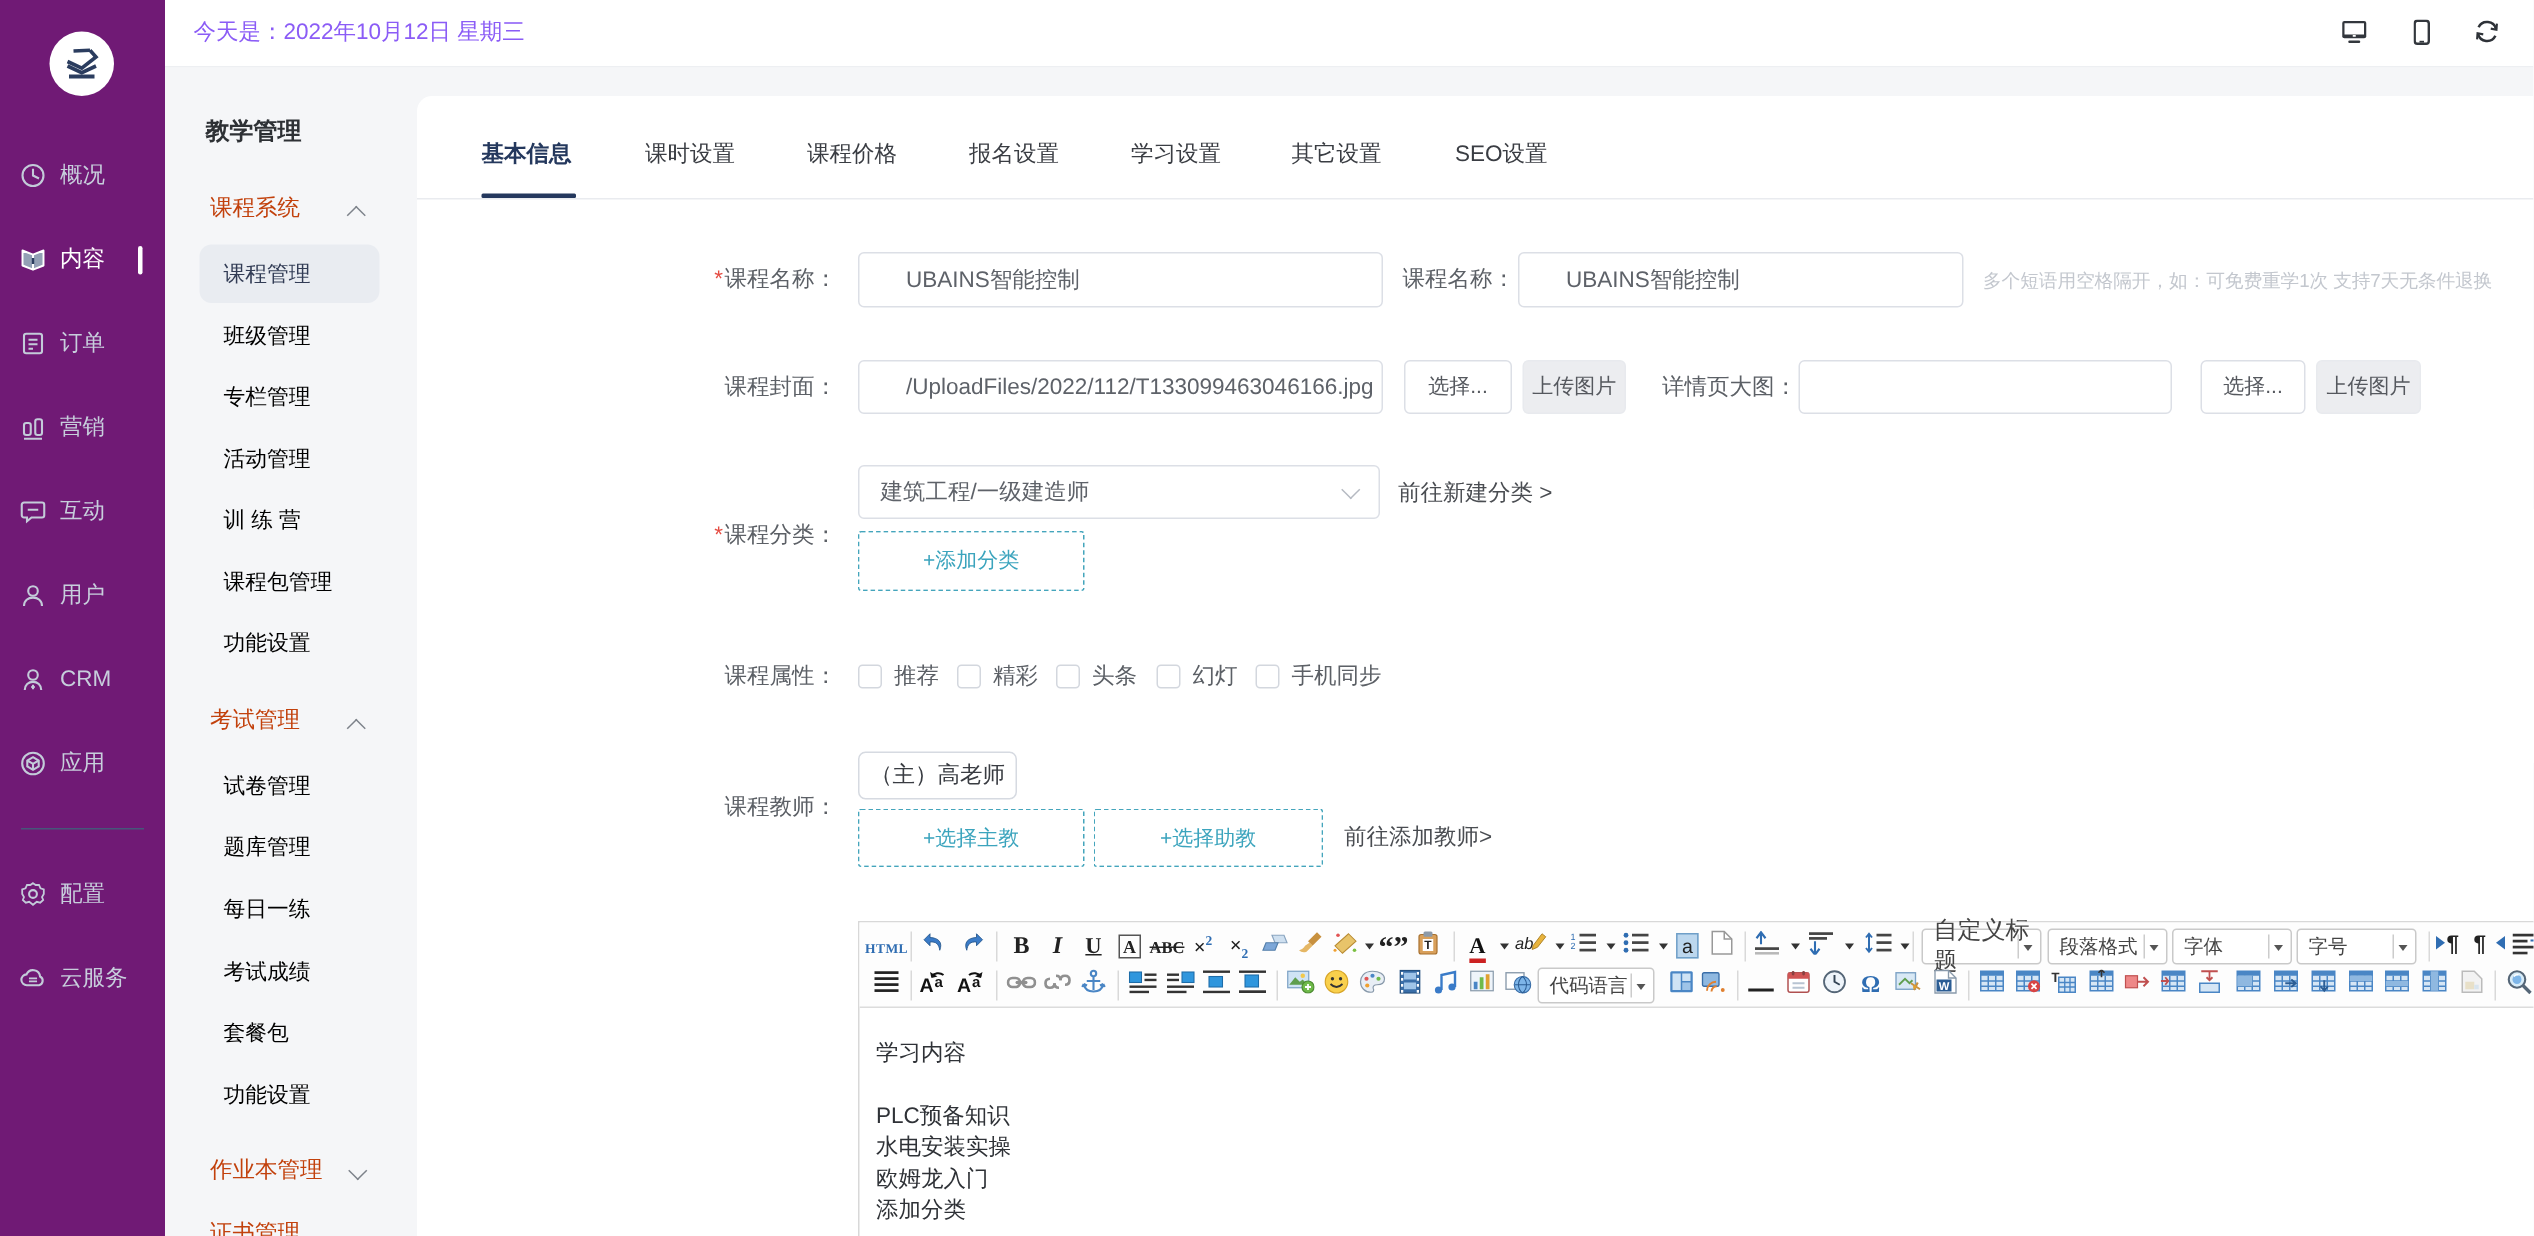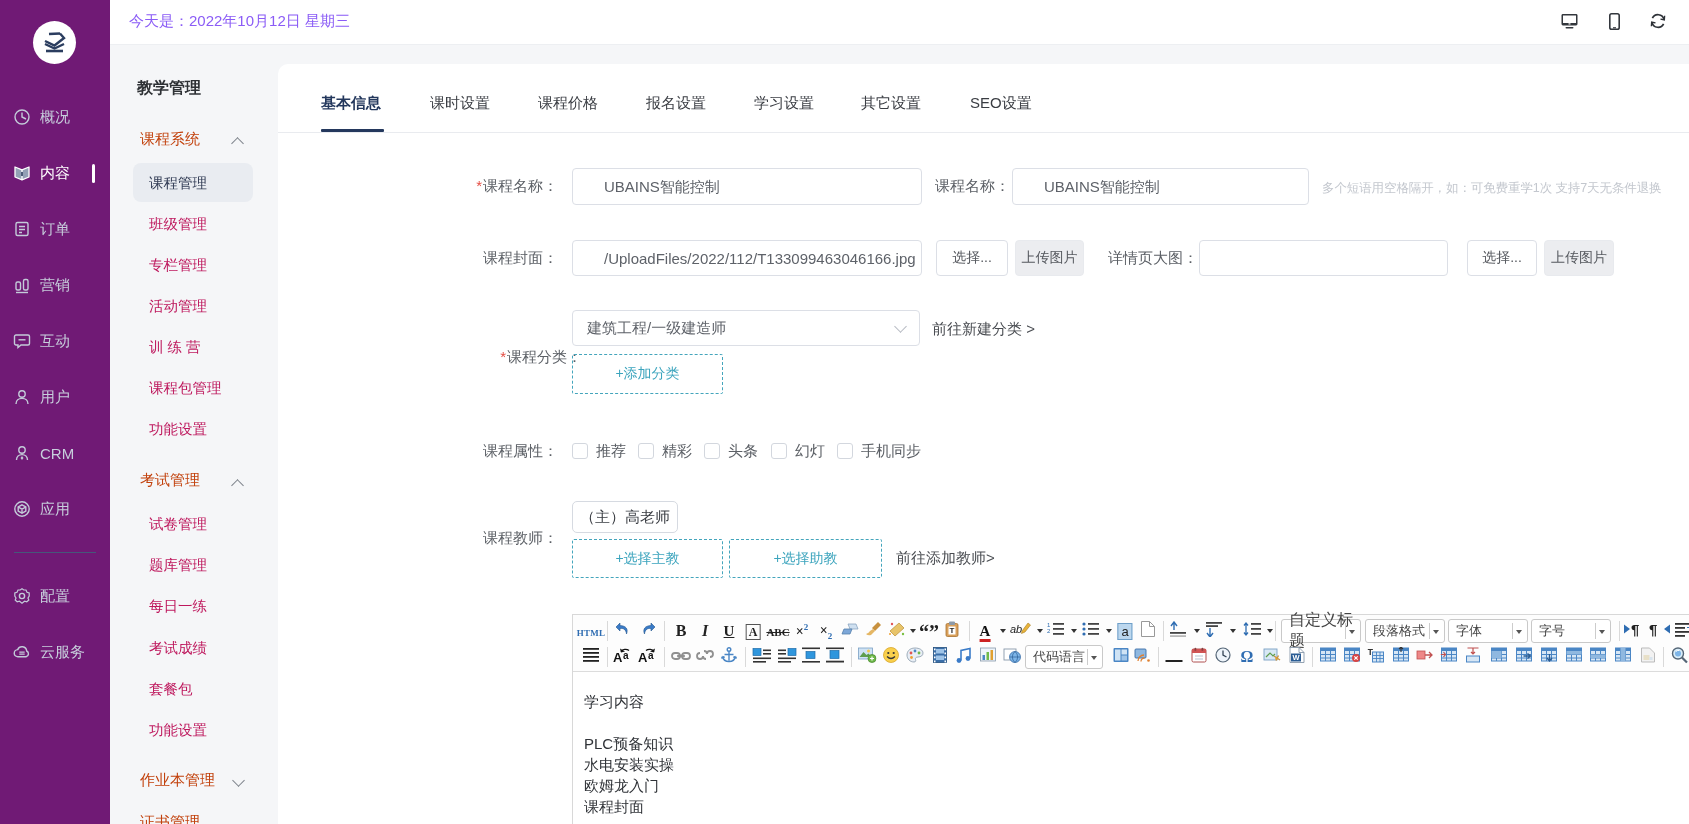--- a/index.html
+++ b/index.html
@@ -14,21 +14,21 @@
 .nav-item .t{position:absolute;left:40px;top:50%;transform:translateY(-50%)}
 .nav-item.act{color:#fff}
 #actbar{position:absolute;left:92px;top:164px;width:3px;height:19px;background:#fff;border-radius:2px}
 #lsb-div{position:absolute;left:14px;top:552px;width:82px;height:1px;background:#46577a}
 
 #topbar{position:absolute;left:110px;top:0;width:1579px;height:45px;background:#fff;border-bottom:1px solid #edeff2;z-index:4}
 #topdate{position:absolute;left:19px;top:12px;font-size:15px;color:#8b5cf6}
 
 .sm-title{position:absolute;left:137px;font-size:16px;font-weight:bold;color:#2e3135;transform:translateY(-50%)}
 .sm-group{position:absolute;left:140px;font-size:15px;color:#c2410c;transform:translateY(-50%)}
-.sm-item{position:absolute;left:149px;font-size:14.5px;color:#be185d;transform:translateY(-50%)}
+.sm-item{position:absolute;left:149px;font-size:14.5px;color:#000000;transform:translateY(-50%)}
 .sm-arrow{position:absolute;width:9px;height:9px;border-right:1.6px solid #7d828a;border-bottom:1.6px solid #7d828a}
 #sm-act{position:absolute;left:133px;top:163px;width:120px;height:39px;background:#e9ecf1;border-radius:8px}
 .sm-item.on{color:#323c55}
 
 #card{position:absolute;left:278px;top:64px;width:1411px;height:760px;background:#fff;border-radius:10px 0 0 0}
 .tab{position:absolute;top:103px;font-size:15px;color:#3a3d43;transform:translateY(-50%)}
 .tab.act{color:#24385d;font-weight:bold}
 #tabline{position:absolute;left:278px;top:131.5px;width:1411px;height:1px;background:#e9ebef}
 #tabunder{position:absolute;left:321px;top:129px;width:63px;height:3px;background:#24385d;border-radius:1px}
 
@@ -224,21 +224,21 @@
     <i>上传图片</i>
   </div>
 <div class="lb" style="left:1068px;top:258px">详情页大图：</div>
 <div class="ipt" style="left:1199px;top:240px;width:249px;height:36px"></div>
 <div class="btn" style="left:1467px;top:240px;width:70px;height:36px">
     <i>选择...</i>
   </div>
 <div class="btn2" style="left:1544px;top:240px;width:70px;height:36px">
     <i>上传图片</i>
   </div>
-<div class="lb" style="left:452px;top:357px"><span class="red">*</span>课程分类：</div>
+<div class="lb" style="left:428px;top:357px"><span class="red">*</span>课程分类：</div>
 <div class="sel" style="left:572px;top:310px;width:348px;height:36px">
     <span class="v">建筑工程/一级建造师</span>
     <span class="c"></span>
   </div>
 <div class="glink" style="left:932px;top:329px">前往新建分类 &gt;</div>
 <div class="dashed" style="left:572px;top:354px;width:151px;height:40px">
     <i>+添加分类</i>
   </div>
 <div class="lb" style="left:428px;top:451px">课程属性：</div>
 <div class="cb" style="left:572px;top:443px"></div>
@@ -619,13 +619,13 @@
           <circle cx="8" cy="7" r="5.5" fill="#d8ecf8" stroke="#556677" stroke-width="1.4"></circle>
           <path d="M12 11 L17 16" stroke="#556677" stroke-width="2.2"></path>
           <circle cx="8" cy="7" r="3" fill="#7db5e8"></circle>
           <path d="M6 5 a3 3 0 0 1 3 -1" stroke="#fff" stroke-width="1" fill="none"></path>
         </svg></span>
 </div>
 <div class="edtext" style="top:87px">学习内容</div>
 <div class="edtext" style="top:129px">PLC预备知识</div>
 <div class="edtext" style="top:150px">水电安装实操</div>
 <div class="edtext" style="top:171px">欧姆龙入门</div>
-<div class="edtext" style="top:192px">课程封面</div>
+<div class="edtext" style="top:192px">添加分类</div>
 </div>
 </body></html>

